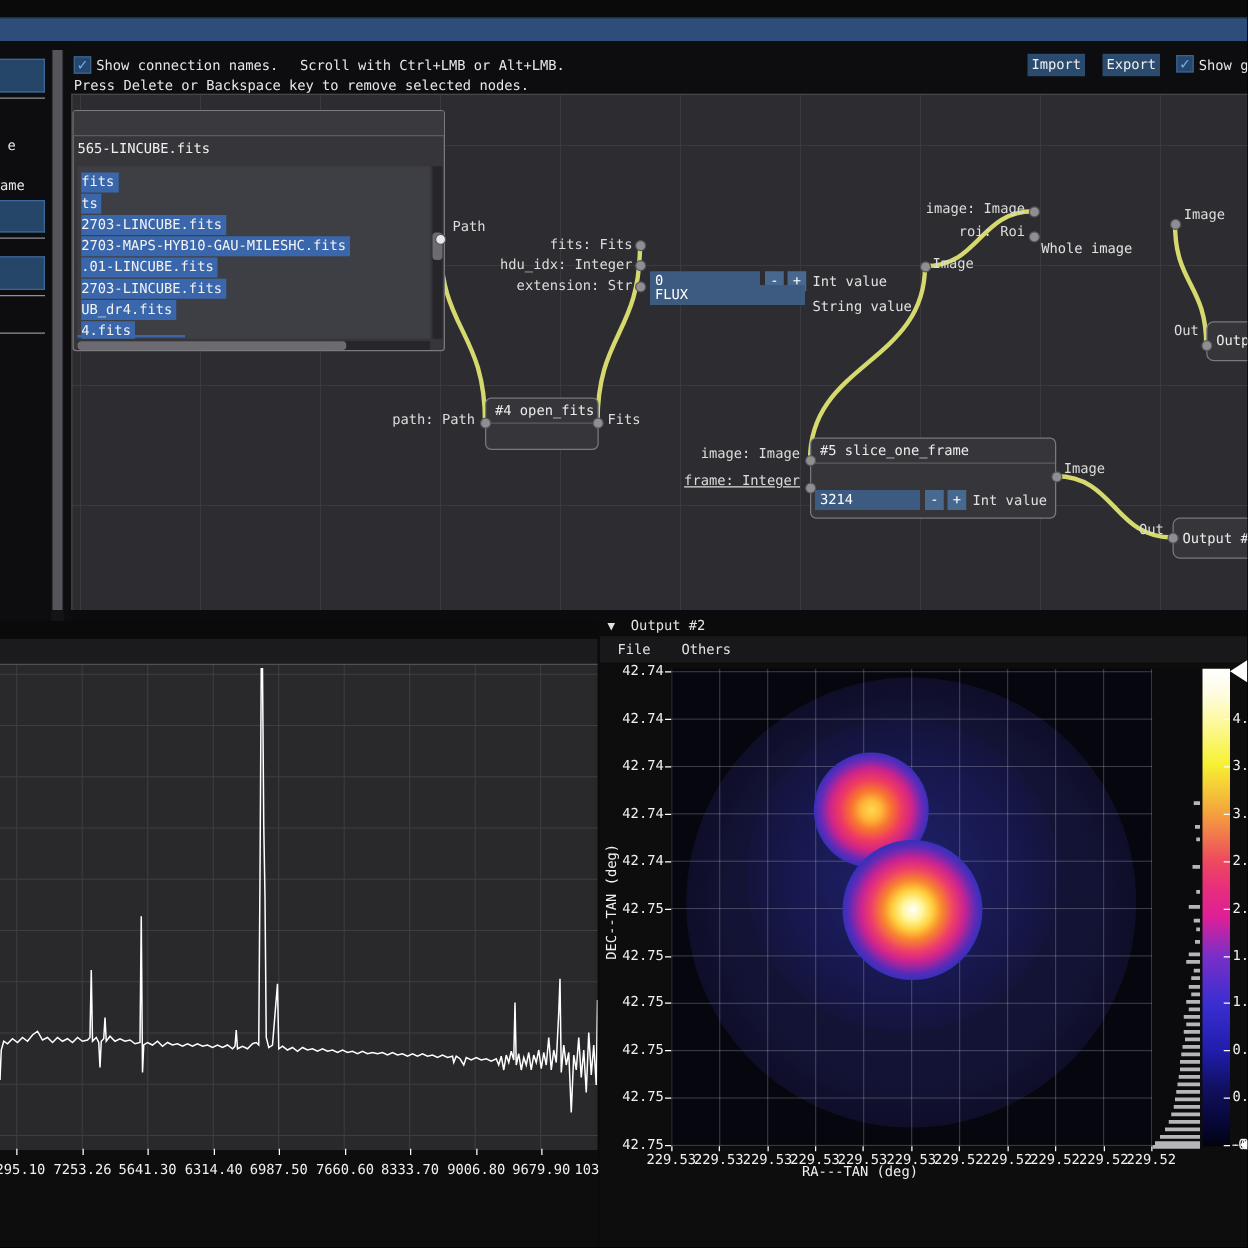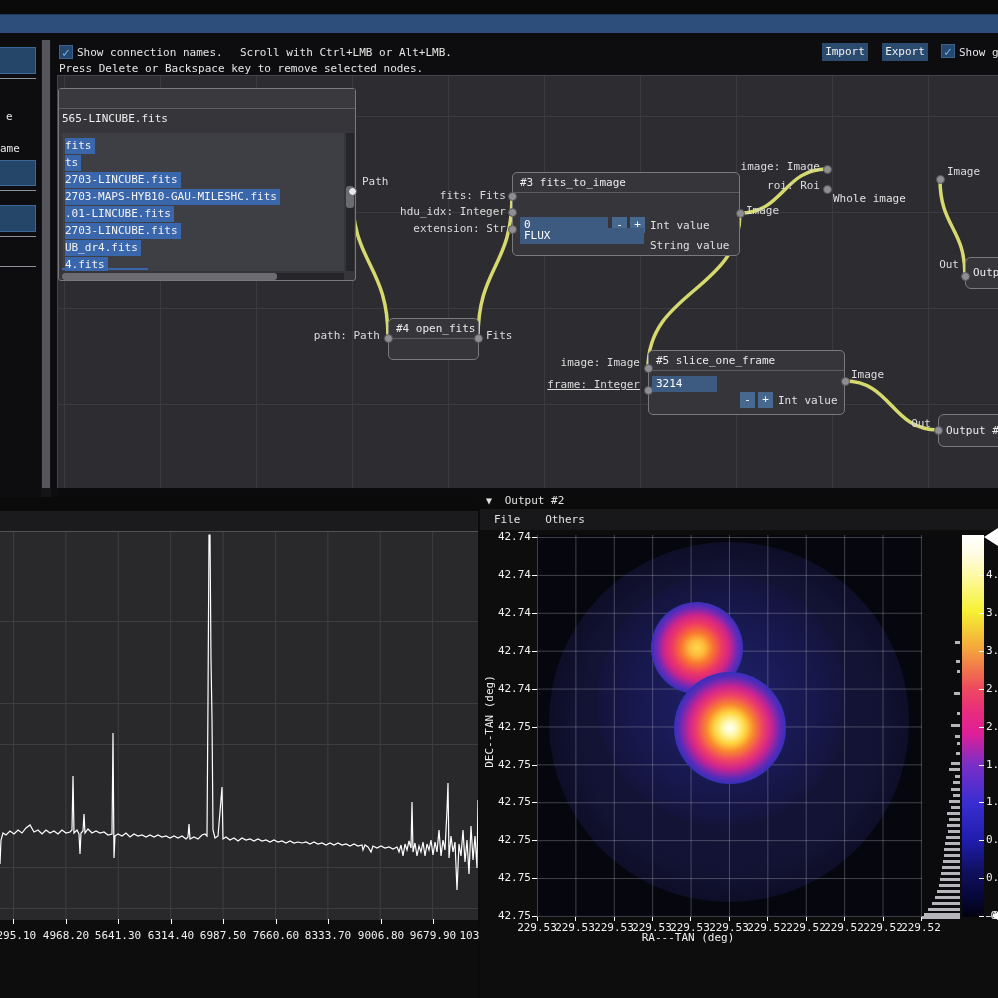--- a/index.html
+++ b/index.html
@@ -108,23 +108,20 @@
   <div class="io-label io-left" style="left:362px;top:175px;">Path</div>
 
   <div class="node" style="left:388px;top:318px;width:91px;height:42px;">
     <div class="node-title">#4 open_fits</div>
   </div>
   <div class="io-label" style="left:180px;top:329px;width:200px;">path: Path</div>
   <div class="io-label io-left" style="left:486px;top:329px;">Fits</div>
   <div class="socket" style="left:384px;top:334px;"></div>
   <div class="socket" style="left:474px;top:334px;"></div>
 
-  <div class="node" style="left:512px;top:172px;width:228px;height:84px;">
-    <div class="node-title">#3 fits_to_image</div>
-  </div>
   <div class="io-label" style="left:306px;top:189px;width:200px;">fits: Fits</div>
   <div class="io-label" style="left:306px;top:205px;width:200px;">hdu_idx: Integer</div>
   <div class="io-label" style="left:306px;top:222px;width:200px;">extension: Str</div>
   <div class="socket" style="left:508px;top:192px;"></div>
   <div class="socket" style="left:508px;top:208px;"></div>
   <div class="socket" style="left:508px;top:225px;"></div>
   <div class="int-field" style="left:520px;top:217px;width:88px;height:16px;">0</div>
   <div class="step-btn" style="left:612px;top:217px;">-</div>
   <div class="step-btn" style="left:630px;top:217px;">+</div>
   <div class="widget-label" style="left:650px;top:219px;">Int value</div>
@@ -141,21 +138,21 @@
   <div class="socket" style="left:936px;top:175px;"></div>
   <div class="io-label io-left" style="left:947px;top:165px;">Image</div>
 
   <div class="node" style="left:648px;top:350px;width:197px;height:65px;">
     <div class="node-title">#5 slice_one_frame</div>
   </div>
   <div class="io-label" style="left:440px;top:356px;width:200px;">image: Image</div>
   <div class="io-label" style="left:440px;top:378px;width:200px;text-decoration:underline;">frame: Integer</div>
   <div class="socket" style="left:644px;top:364px;"></div>
   <div class="socket" style="left:644px;top:386px;"></div>
-  <div class="int-field" style="left:652px;top:376px;width:65px;height:16px;">3214</div>
+  <div class="int-field" style="left:652px;top:392px;width:84px;height:16px;">3214</div>
   <div class="step-btn" style="left:740px;top:392px;">-</div>
   <div class="step-btn" style="left:758px;top:392px;">+</div>
   <div class="widget-label" style="left:778px;top:394px;">Int value</div>
   <div class="socket" style="left:841px;top:377px;"></div>
   <div class="io-label io-left" style="left:851px;top:368px;">Image</div>
 
   <div class="node" style="left:965px;top:257px;width:70px;height:32px;border-radius:6px;">
     <div class="node-title" style="border-bottom:none;line-height:30px;height:30px;">Output #1</div>
   </div>
   <div class="io-label" style="left:859px;top:258px;width:100px;">Out</div>
@@ -171,21 +168,21 @@
   <div class="abs" style="left:0;top:497px;width:478px;height:14px;background:#0a0a0a;"></div>
   <div class="abs" style="left:0;top:511px;width:478px;height:20px;background:#1b1b1d;"></div>
   <div id="spec-plot"></div>
   <svg id="spec-svg" class="abs" style="left:0;top:531px;" width="478" height="389" viewBox="0 531 478 389">
       <polyline points="0,864 1,840 3,833 6,835 10,831 14,834 18,830 22,833 26,828 30,825 34,832 38,830 42,834 46,830 50,833 54,831 58,834 62,830 66,833 70,832 72,830 73,776 74,833 77,830 79,834 80,854 81,833 83,831 84,814 85,833 88,829 92,833 96,831 100,833 104,832 108,835 112,834 113,733 114,858 115,836 118,834 122,836 126,833 130,837 134,834 138,836 142,835 146,837 150,835 154,837 158,835 162,837 166,836 170,838 174,836 178,838 182,836 186,839 188,837 189,824 190,839 194,837 198,839 202,835 205,834 207,836 208,700 209,535 210,535 211,660 212,718 213,830 215,838 218,836 222,787 223,839 226,837 230,840 234,838 238,841 242,838 246,840 250,839 254,841 258,839 262,841 266,840 270,842 274,840 278,842 282,841 286,843 290,841 294,843 298,842 302,843 306,842 310,844 314,842 318,844 322,843 326,845 330,843 334,845 338,843 342,845 346,844 350,846 354,844 358,846 362,845 363,850 365,845 368,847 371,852 373,846 377,848 381,846 385,848 389,847 393,849 397,847 399,852 401,845 403,856 405,844 407,850 409,841 411,848 412,802 413,852 415,843 417,856 419,846 421,852 423,842 425,856 427,844 429,850 431,840 433,855 435,842 437,852 439,830 441,856 443,840 445,850 447,810 448,783 449,858 451,836 453,852 455,842 457,890 459,844 461,856 463,830 465,862 467,840 469,874 471,826 473,860 475,836 477,868 478,800" fill="none" stroke="#ffffff" stroke-width="1.2"></polyline>
     </svg>
   <div id="spec-xaxis">
       <div class="tickmark" style="left: 13px; top: 919px; width: 1px; height: 5px;"></div>
       <div class="ax-label" style="left: -17px; top: 929px; width: 60px; text-align: center;">4295.10</div>
       <div class="tickmark" style="left: 66px; top: 919px; width: 1px; height: 5px;"></div>
-      <div class="ax-label" style="left: 36px; top: 929px; width: 60px; text-align: center;">4968.20</div>
+      <div class="ax-label" style="left: 36px; top: 929px; width: 60px; text-align: center;">7253.26</div>
       <div class="tickmark" style="left: 118px; top: 919px; width: 1px; height: 5px;"></div>
       <div class="ax-label" style="left: 88px; top: 929px; width: 60px; text-align: center;">5641.30</div>
       <div class="tickmark" style="left: 171px; top: 919px; width: 1px; height: 5px;"></div>
       <div class="ax-label" style="left: 141px; top: 929px; width: 60px; text-align: center;">6314.40</div>
       <div class="tickmark" style="left: 223px; top: 919px; width: 1px; height: 5px;"></div>
       <div class="ax-label" style="left: 193px; top: 929px; width: 60px; text-align: center;">6987.50</div>
       <div class="tickmark" style="left: 276px; top: 919px; width: 1px; height: 5px;"></div>
       <div class="ax-label" style="left: 246px; top: 929px; width: 60px; text-align: center;">7660.60</div>
       <div class="tickmark" style="left: 328px; top: 919px; width: 1px; height: 5px;"></div>
       <div class="ax-label" style="left: 298px; top: 929px; width: 60px; text-align: center;">8333.70</div>

